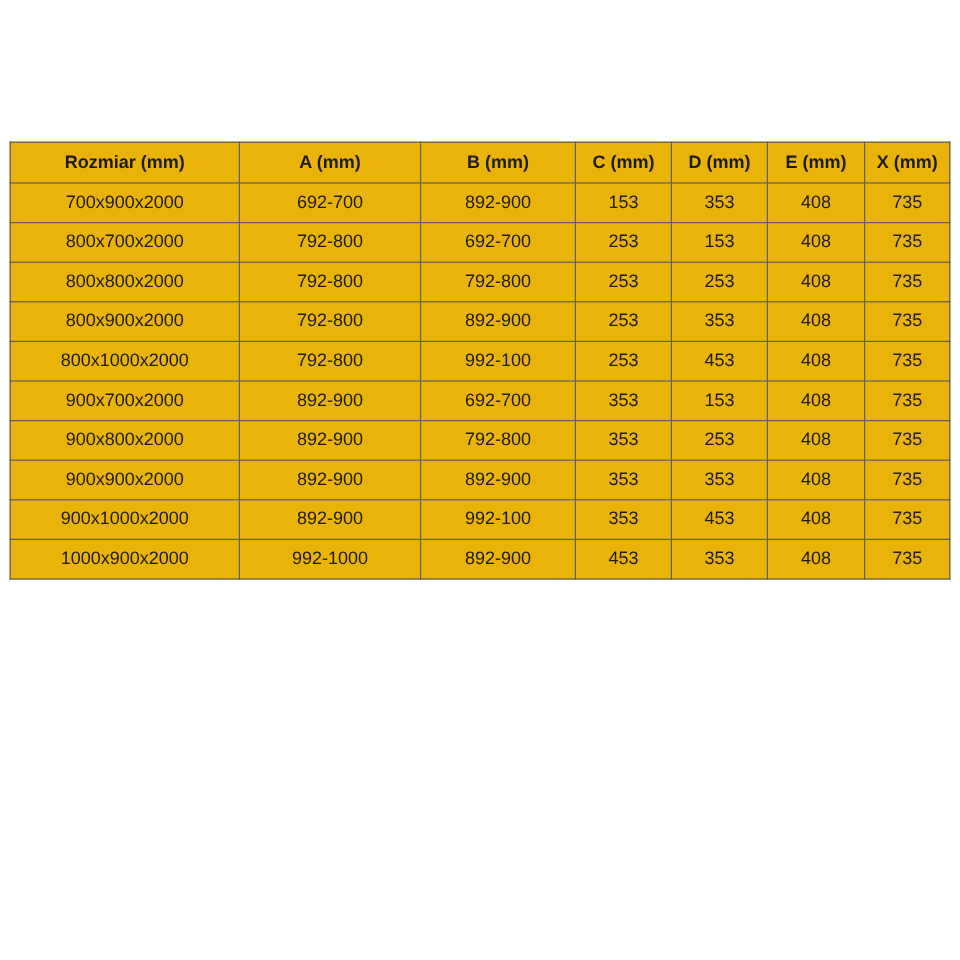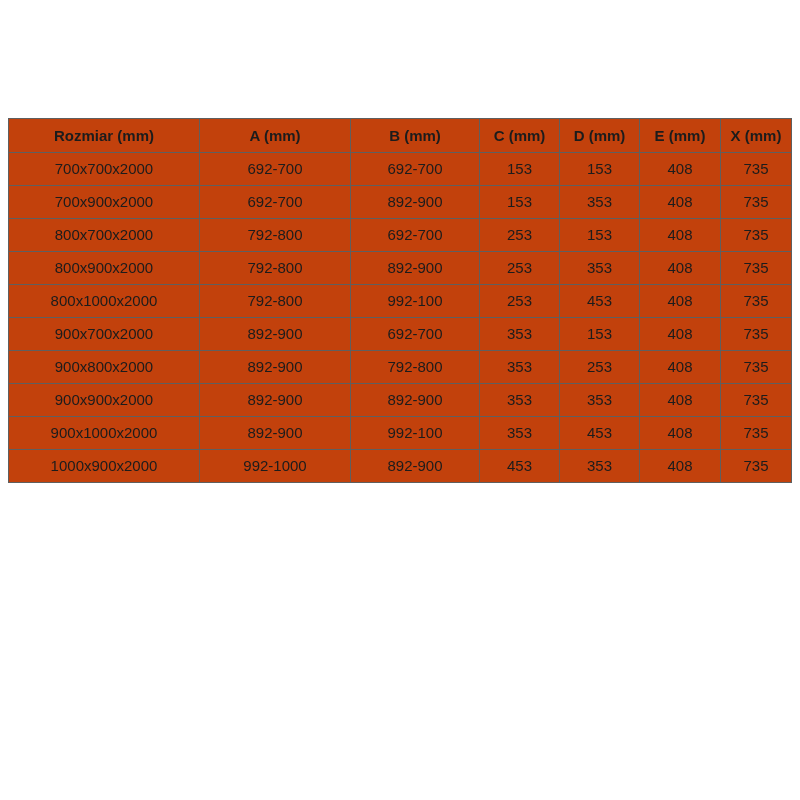--- a/index.html
+++ b/index.html
@@ -17,21 +17,21 @@
     height: 800px;
     background: #ffffff;
   }
   table.dims {
     position: absolute;
     top: 118px;
     left: 8px;
     width: 783px;
     border-collapse: collapse;
     table-layout: fixed;
-    background: #c2410c;
+    background: #eab308;
   }
   table.dims th,
   table.dims td {
     border: 1px solid #5f5f5f;
     text-align: center;
     vertical-align: middle;
     color: #1c1c1c;
     font-size: 15px;
     padding: 0;
     height: 32px;
@@ -72,43 +72,43 @@
           <th>A (mm)</th>
           <th>B (mm)</th>
           <th>C (mm)</th>
           <th>D (mm)</th>
           <th>E (mm)</th>
           <th>X (mm)</th>
         </tr>
     </thead>
     <tbody>
         <tr>
-          <td>700x700x2000</td>
-          <td>692-700</td>
-          <td>692-700</td>
-          <td>153</td>
-          <td>153</td>
-          <td>408</td>
-          <td>735</td>
-        </tr>
-        <tr>
           <td>700x900x2000</td>
           <td>692-700</td>
           <td>892-900</td>
           <td>153</td>
           <td>353</td>
           <td>408</td>
           <td>735</td>
         </tr>
         <tr>
           <td>800x700x2000</td>
           <td>792-800</td>
           <td>692-700</td>
           <td>253</td>
           <td>153</td>
+          <td>408</td>
+          <td>735</td>
+        </tr>
+        <tr>
+          <td>800x800x2000</td>
+          <td>792-800</td>
+          <td>792-800</td>
+          <td>253</td>
+          <td>253</td>
           <td>408</td>
           <td>735</td>
         </tr>
         <tr>
           <td>800x900x2000</td>
           <td>792-800</td>
           <td>892-900</td>
           <td>253</td>
           <td>353</td>
           <td>408</td>

